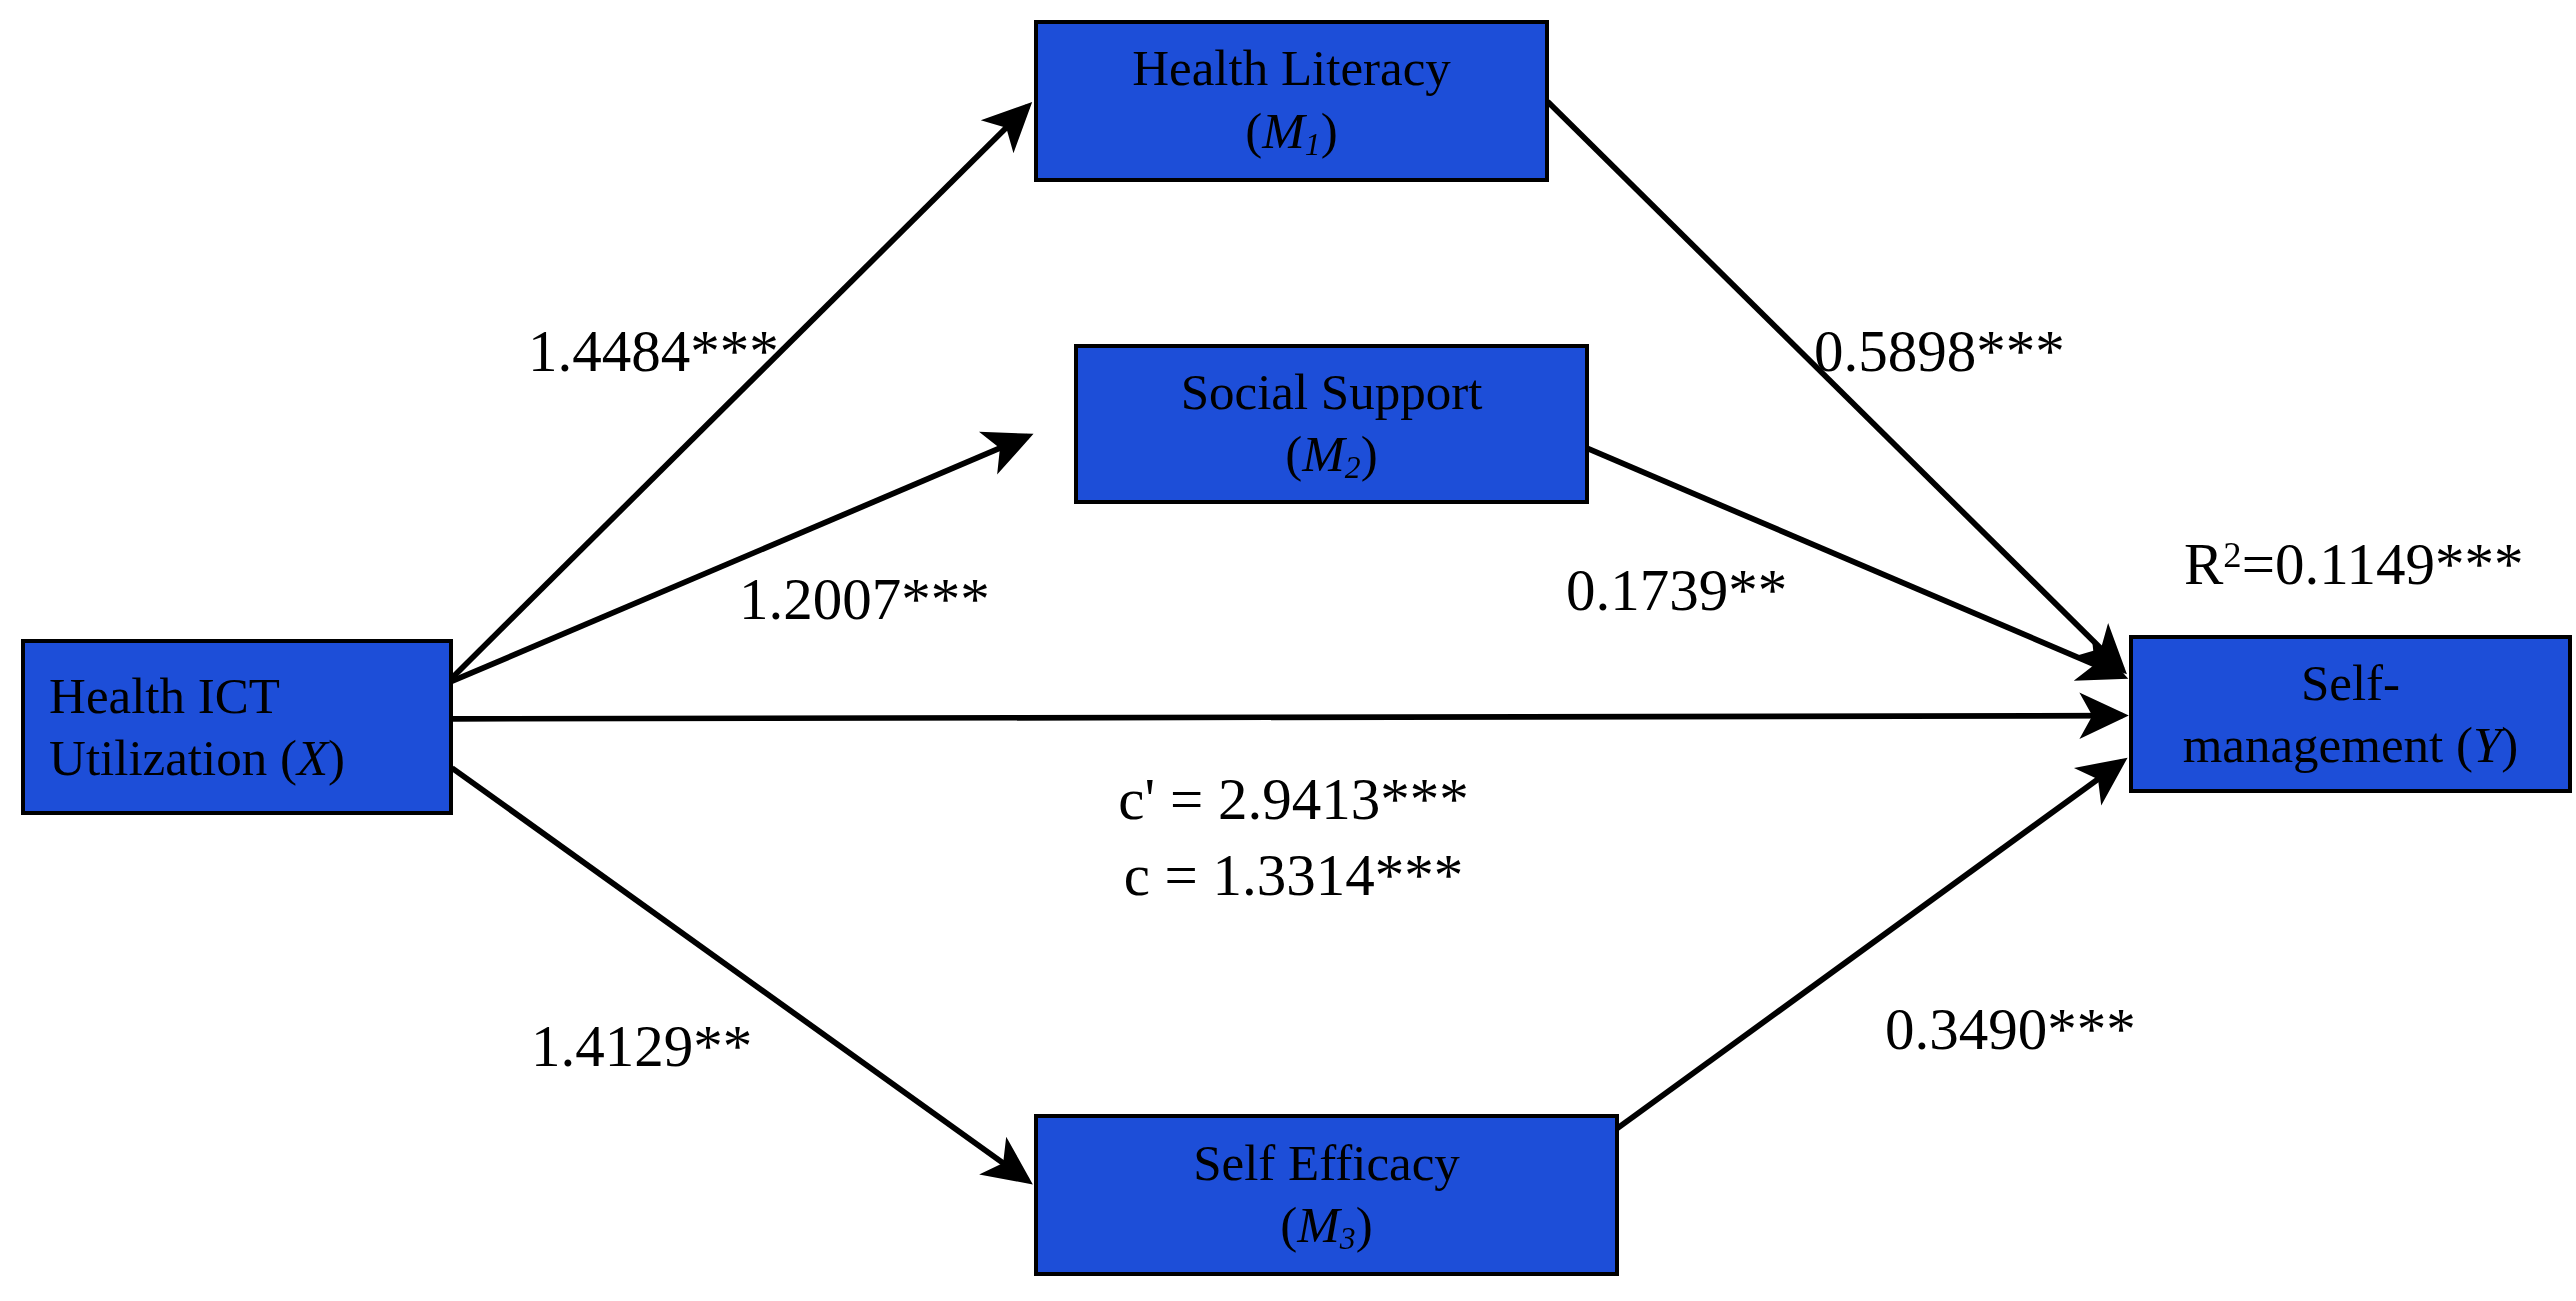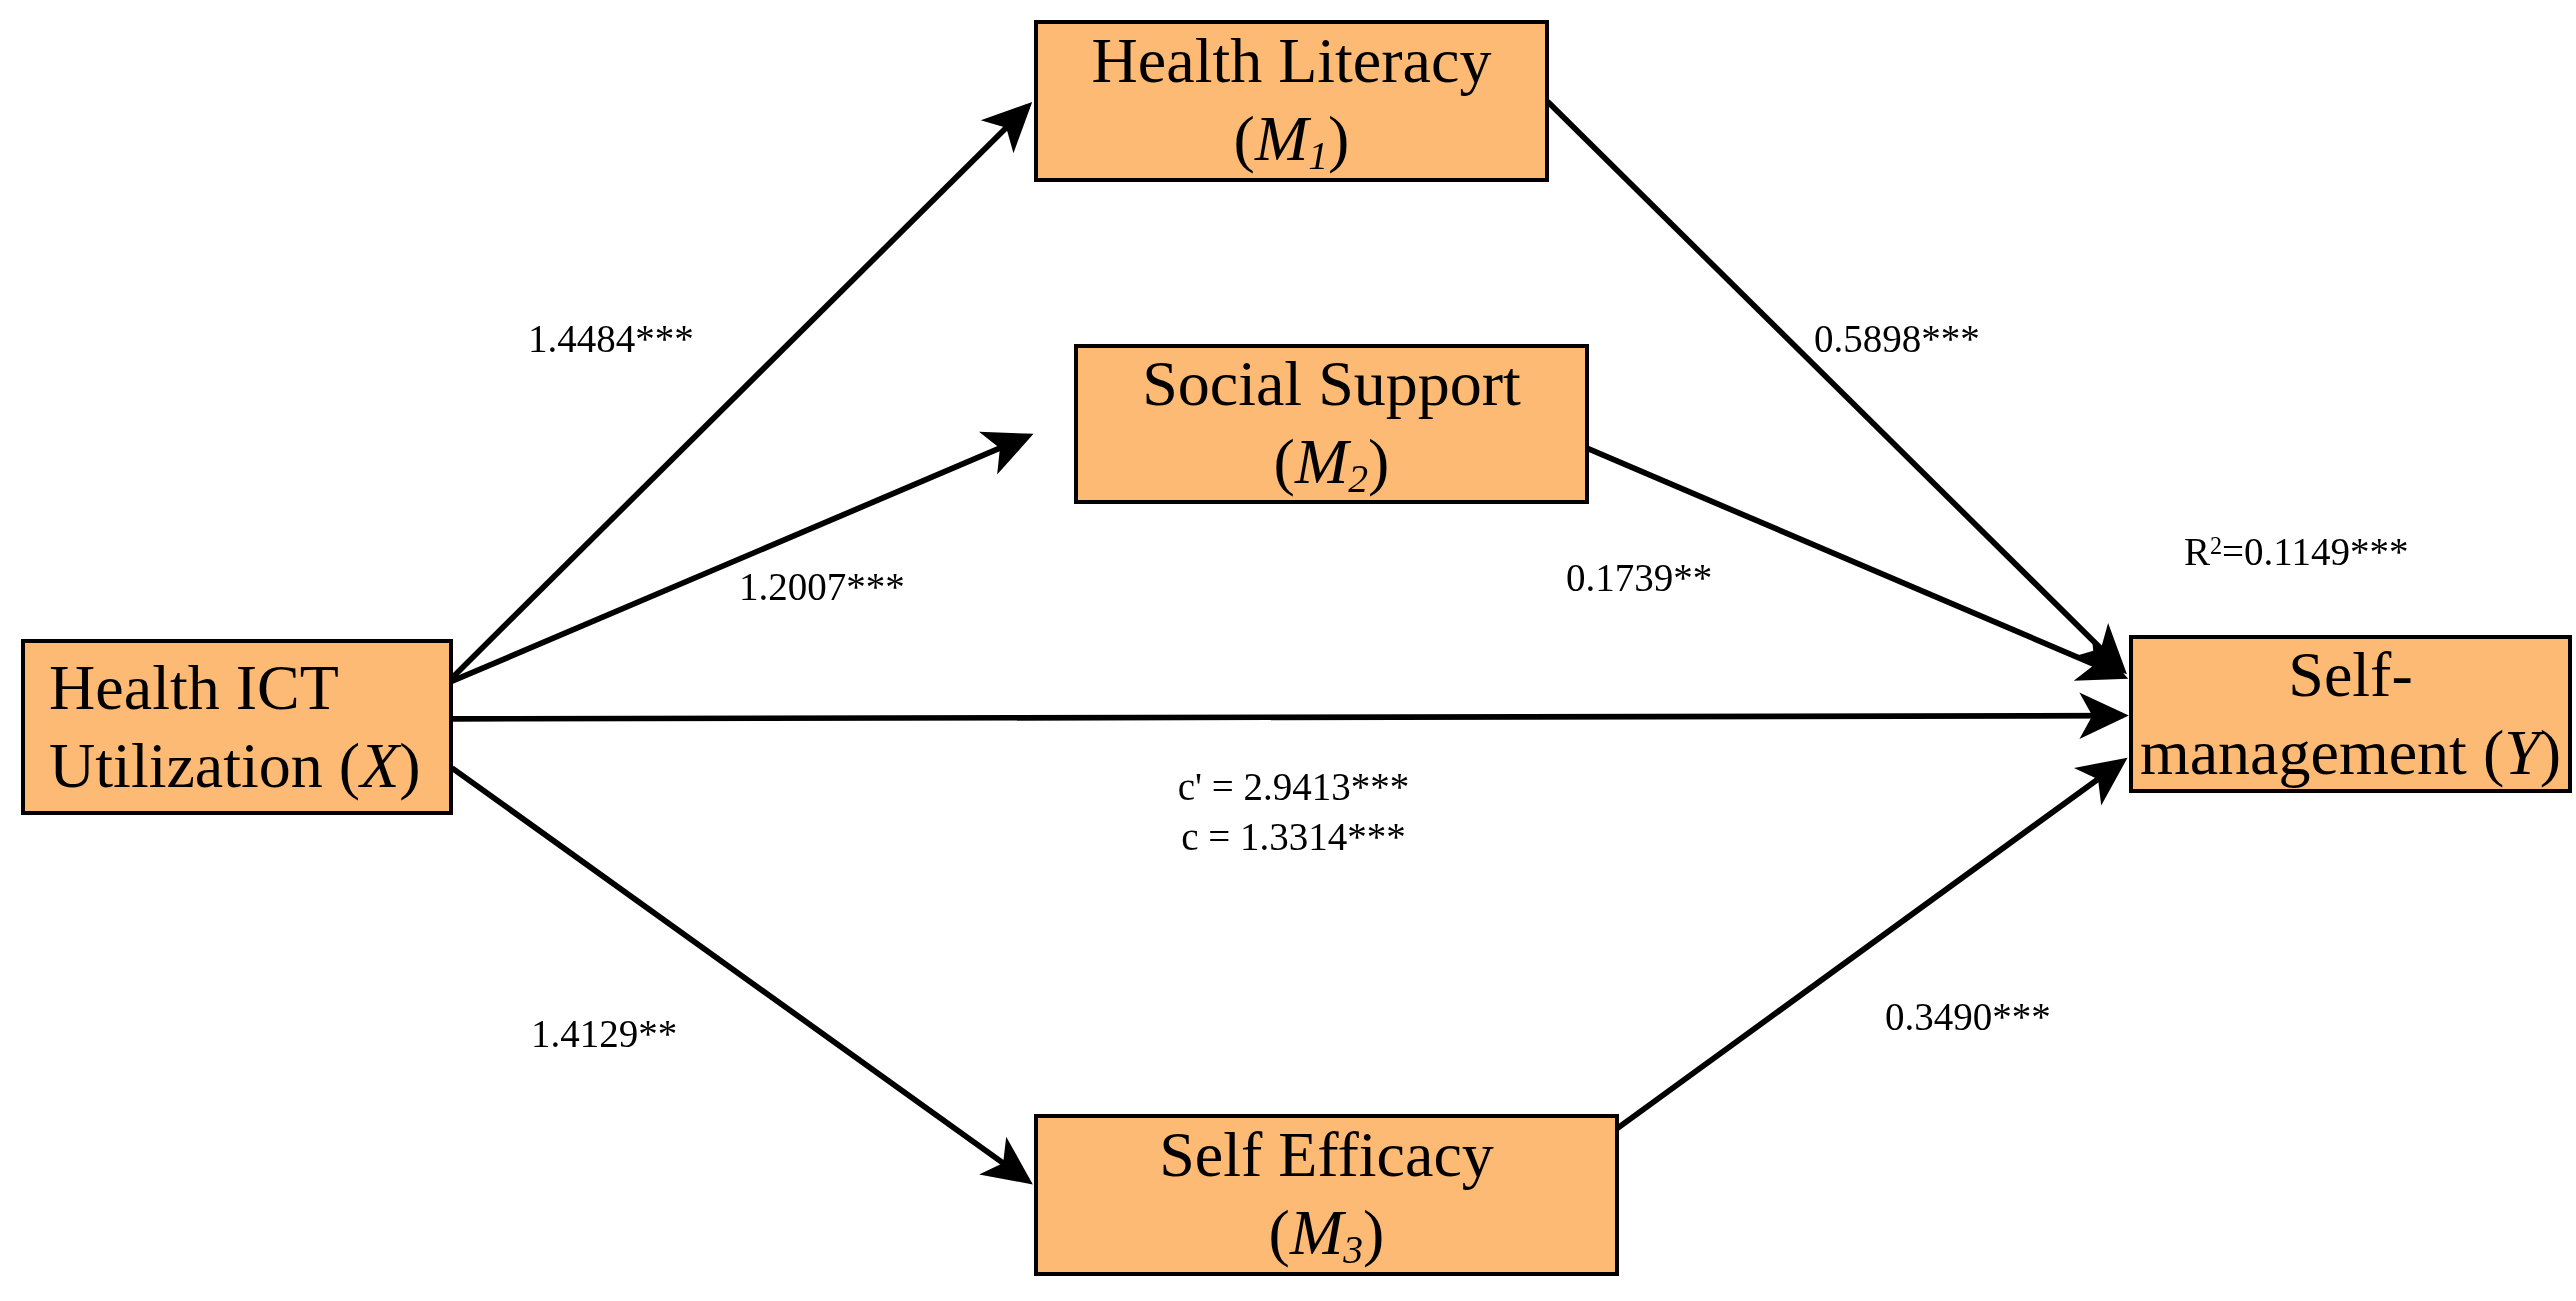--- a/index.html
+++ b/index.html
@@ -21,49 +21,49 @@
     left: 0;
     top: 0;
     width: 2576px;
     height: 1301px;
     pointer-events: none;
   }
   .node {
     position: absolute;
     box-sizing: border-box;
     border: 4.1px solid #000000;
-    background: #fdba74;
+    background: #1d4ed8;
     display: flex;
     flex-direction: column;
     align-items: center;
     justify-content: center;
     line-height: 1.22;
     color: #000000;
-    font-size: 64px;
+    font-size: 51px;
     z-index: 3;
   }
   .node .line1, .node .line2 {
     white-space: nowrap;
   }
   .node.left-align {
     align-items: flex-start;
     padding-left: 24.6px;
   }
   .ital {
     font-style: italic;
   }
   .ital sub {
     font-style: italic;
     font-size: 0.62em;
     vertical-align: -0.22em;
   }
   .edge-label {
     position: absolute;
     color: #000000;
-    font-size: 39px;
+    font-size: 59px;
     white-space: nowrap;
     z-index: 4;
     line-height: 1.28;
   }
   .edge-label.center-block {
     text-align: center;
   }
   sup.sq {
     font-size: 0.62em;
     vertical-align: 0.46em;

